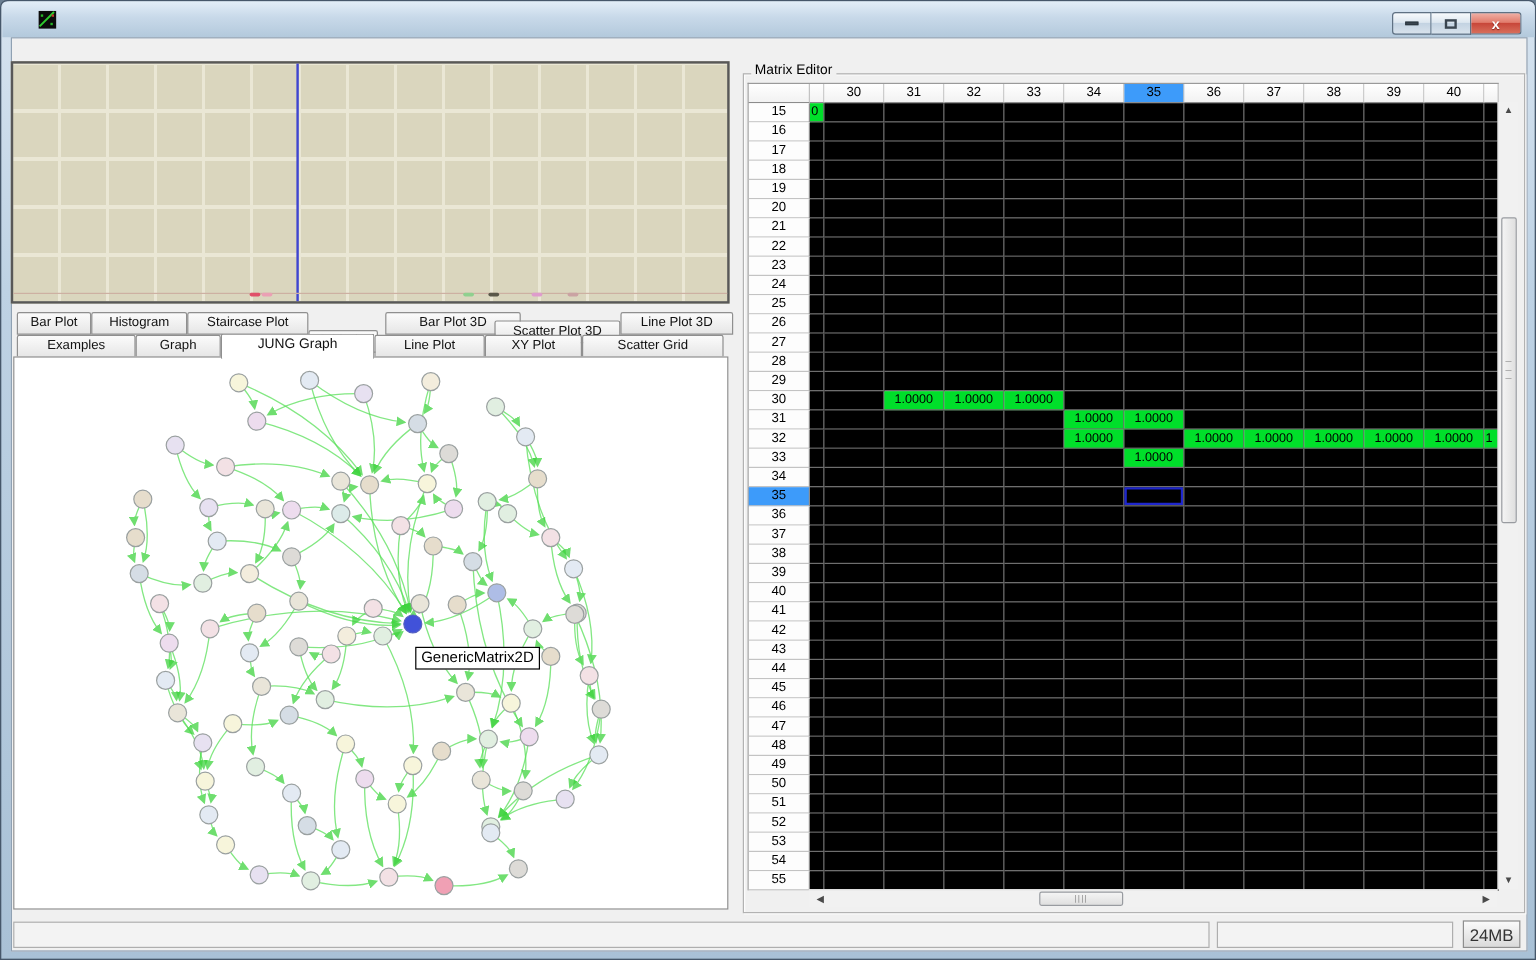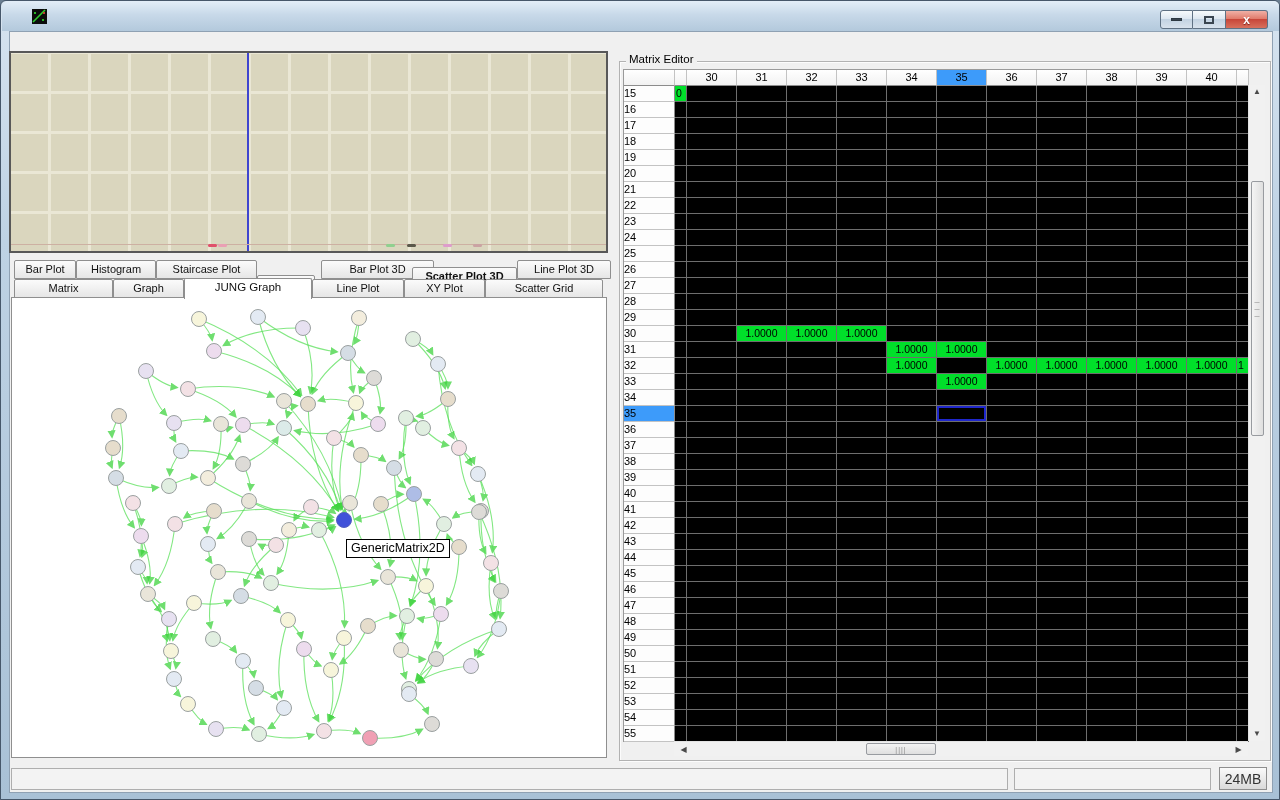--- a/index.html
+++ b/index.html
@@ -42,21 +42,21 @@
   .tooltip{position:absolute;z-index:8;background:#fff;border:1px solid #000;font-size:12.5px;padding:1px 4px 2px 4px;color:#000;}
   
   .mx-panel{position:absolute;left:618px;top:60px;width:652px;height:700px;border:1px solid #b2b2b2;box-shadow:inset 1px 1px 0 #fcfcfc, 1px 1px 0 #fcfcfc;}
   .mx-label{position:absolute;left:625px;top:52px;z-index:3;background:#f0f0f0;padding:0 3px;font-size:11.5px;color:#000;}
   .mx-table{position:absolute;left:622px;top:68px;display:grid;grid-template-columns:51px 12px repeat(11,50px) 12px;grid-auto-rows:16px;
     border-left:1px solid #9a9a9a;border-top:1px solid #9a9a9a;z-index:2;}
   .hcell{background:linear-gradient(180deg,#ffffff,#f2f2f2);border-right:1px solid #c3c3c3;border-bottom:1px solid #8c8c8c;
     font-size:11px;text-align:center;line-height:15px;color:#000;}
   .hcell.selcol{background:#3d9bfa;}
   .rhead{background:#fdfdfd;border-right:1px solid #8c8c8c;border-bottom:1px solid #c3c3c3;
-    font-size:11px;text-align:left;padding-right:0;line-height:15px;color:#000;}
+    font-size:11px;text-align:center;padding-right:0;line-height:15px;color:#000;}
   .rhead.selrow{background:#3d9bfa;}
   .cell{background:#000;border-right:1px solid #6e6e6e;border-bottom:1px solid #6e6e6e;font-size:10.5px;line-height:15px;text-align:center;color:#000;overflow:hidden;}
   .cell.green{background:#00df2a;}
   .cell.selcell{box-shadow:inset 0 0 0 2px #1f27cc;}
   .cell.sliver-left{text-align:left;padding-left:1px;}
   
   .sbar{position:absolute;background:#f1f1f1;z-index:2;}
   .sbar.v{left:1247px;top:84px;width:17px;height:656px;border-left:1px solid #e3e3e3;}
   .sbar.h{left:673px;top:740px;width:574px;height:15px;border-top:1px solid #e3e3e3;}
   .sb-arrow{position:absolute;color:#4a4a4a;font-size:8px;line-height:8px;text-align:center;width:100%;}
@@ -110,23 +110,23 @@
       <div class="plot-mark" style="left: 432px; background: rgb(222, 156, 204);"></div>
       <div class="plot-mark" style="left: 462px; background: rgb(202, 163, 163);"></div>
     </div>
 
   <div id="tabs">
       <div class="tab" style="left: 13px; top: 259px; width: 62px;">Bar Plot</div>
       <div class="tab" style="left: 75px; top: 259px; width: 80px;">Histogram</div>
       <div class="tab" style="left: 155px; top: 259px; width: 101px;">Staircase Plot</div>
       <div class="tab" style="left: 256px; top: 258px; width: 58px; margin-top: 16px;">Grid Plot</div>
       <div class="tab" style="left: 320px; top: 259px; width: 113px;">Bar Plot 3D</div>
-      <div class="tab" style="left: 411px; top: 266px; width: 105px; font-weight: bold;">Scatter Plot 3D</div>
+      <div class="tab" style="left: 411px; top: 266px; width: 105px;">Scatter Plot 3D</div>
       <div class="tab" style="left: 516px; top: 259px; width: 94px;">Line Plot 3D</div>
-      <div class="tab" style="left: 13px; top: 278px; width: 99px;">Matrix</div>
+      <div class="tab" style="left: 13px; top: 278px; width: 99px;">Examples</div>
       <div class="tab" style="left: 112px; top: 278px; width: 71px;">Graph</div>
       <div class="tab selected" style="left: 183px; top: 277px; width: 128px;">JUNG Graph</div>
       <div class="tab" style="left: 311px; top: 278px; width: 92px;">Line Plot</div>
       <div class="tab" style="left: 403px; top: 278px; width: 81px;">XY Plot</div>
       <div class="tab" style="left: 484px; top: 278px; width: 118px;">Scatter Grid</div>
     </div>
 
   <div class="graph-panel">
     <svg id="graphSvg" width="594" height="459" viewBox="0 0 594 459">
       <defs>

